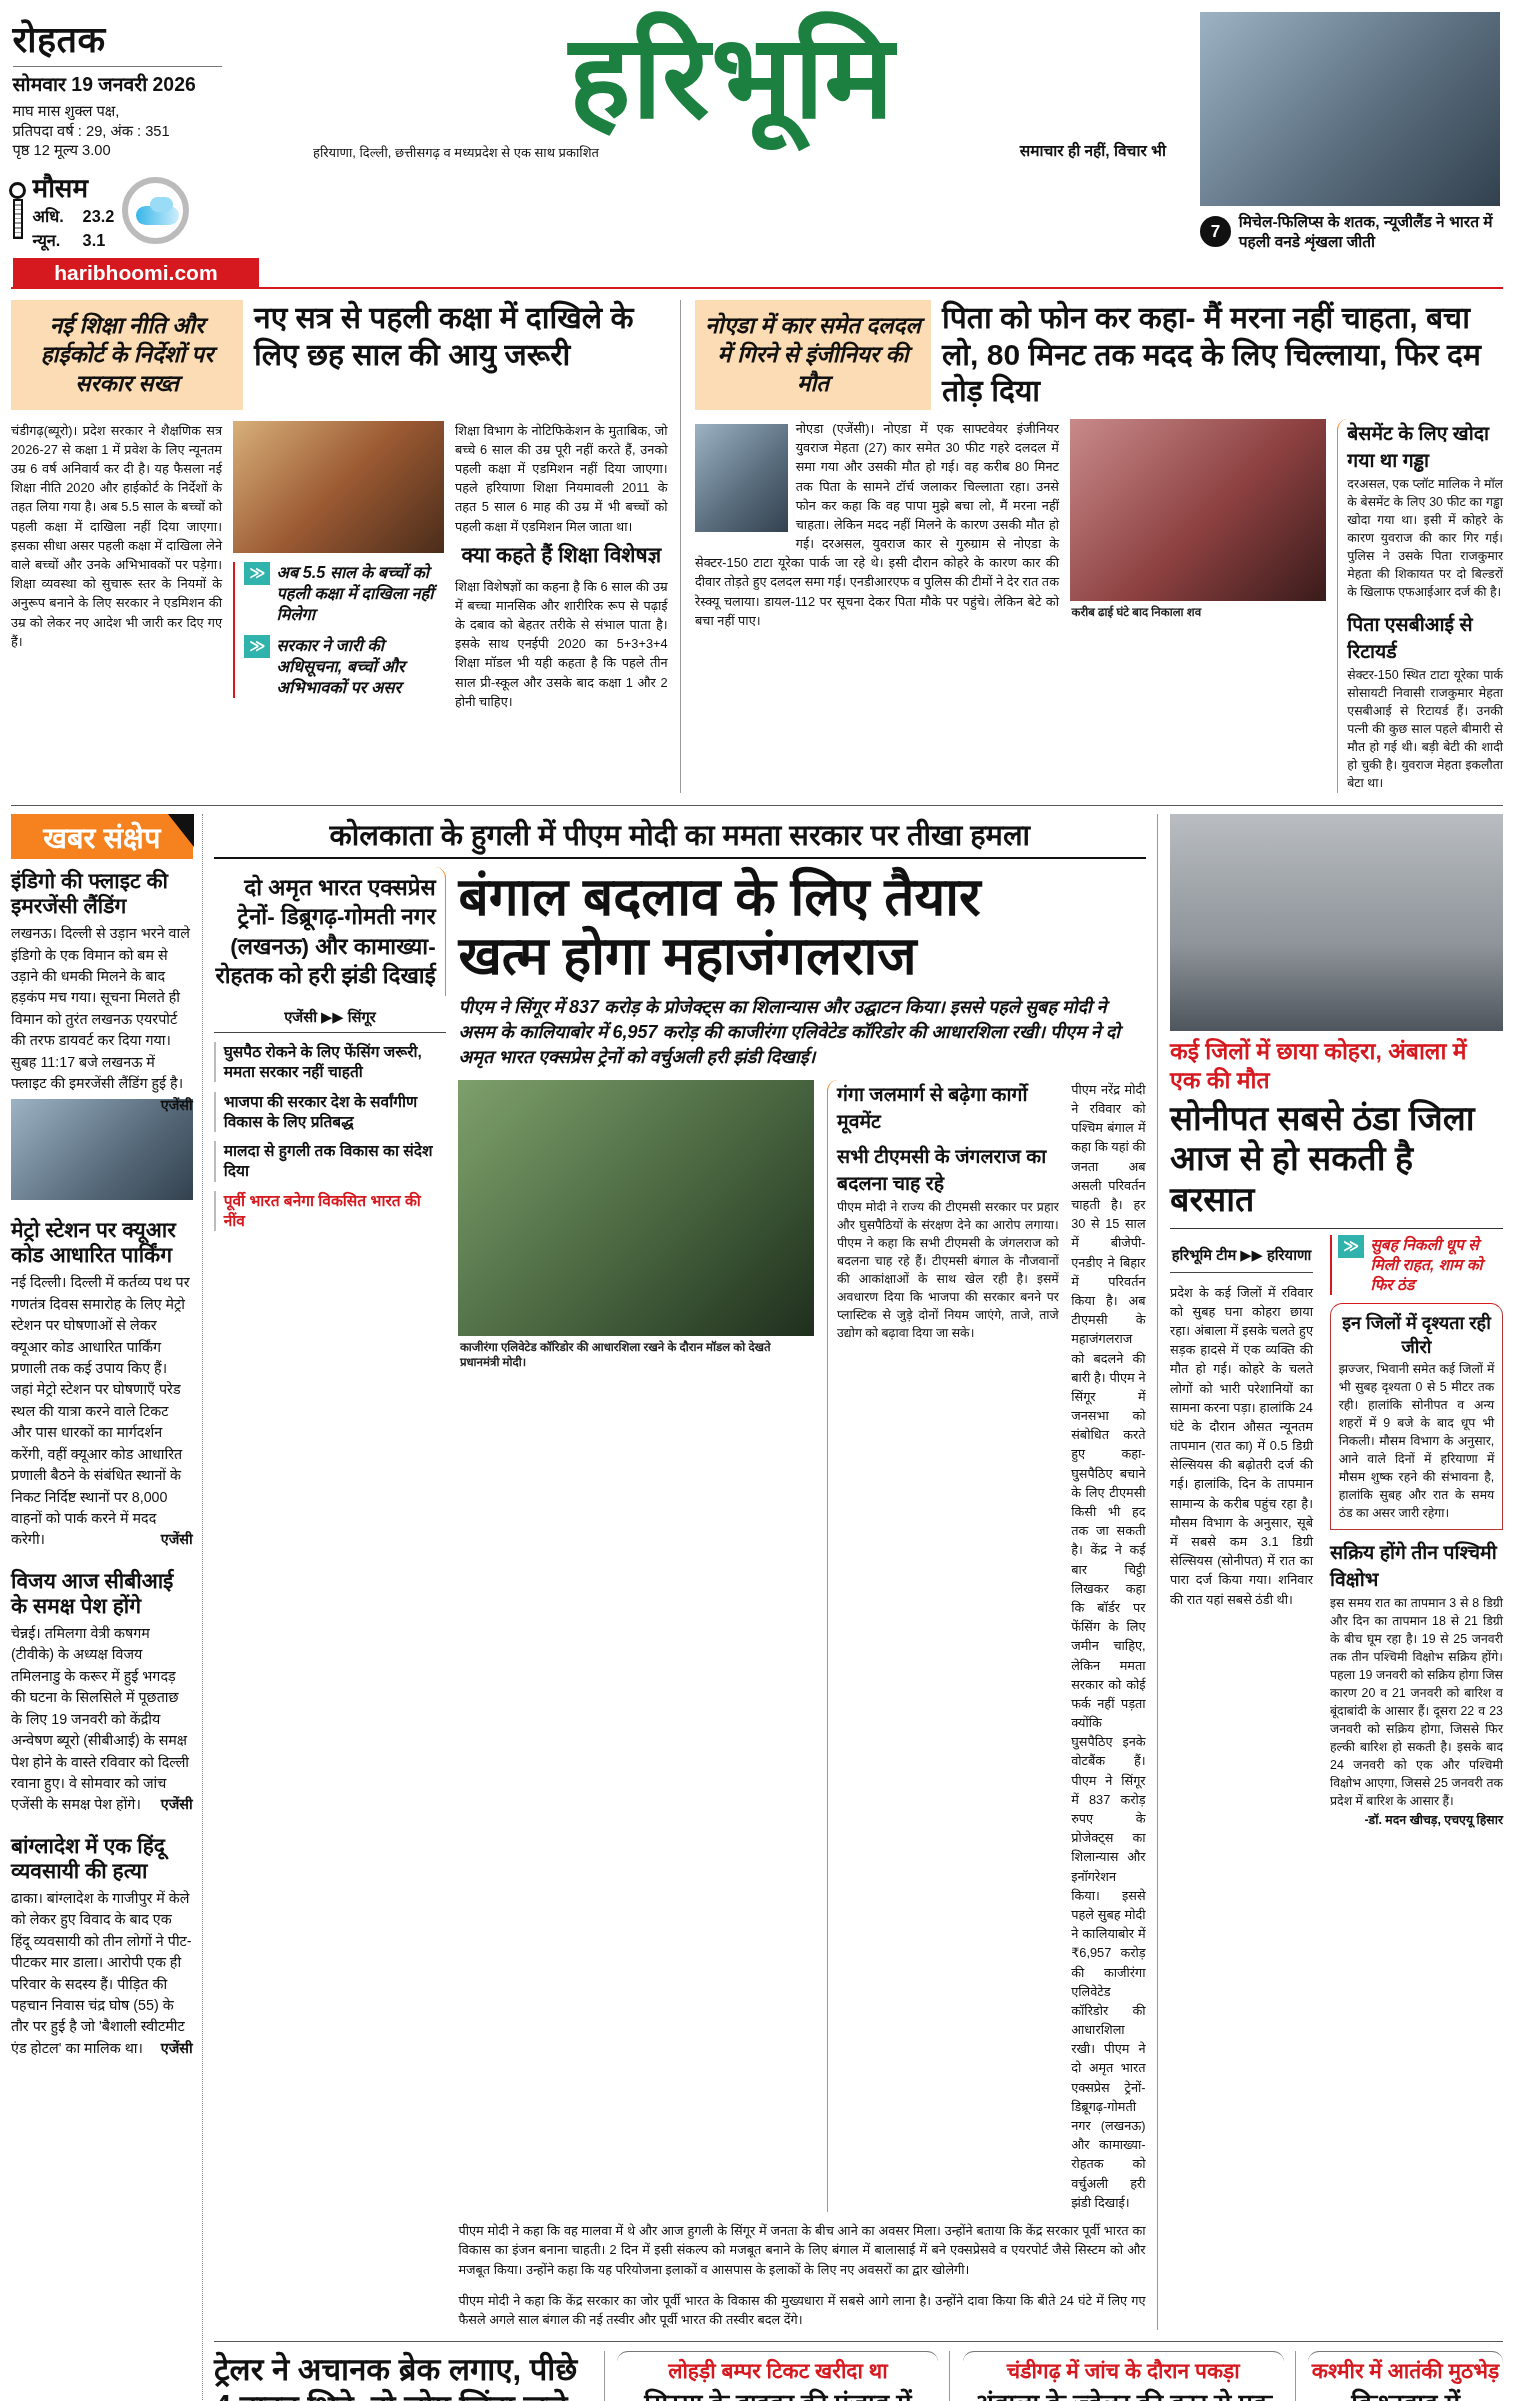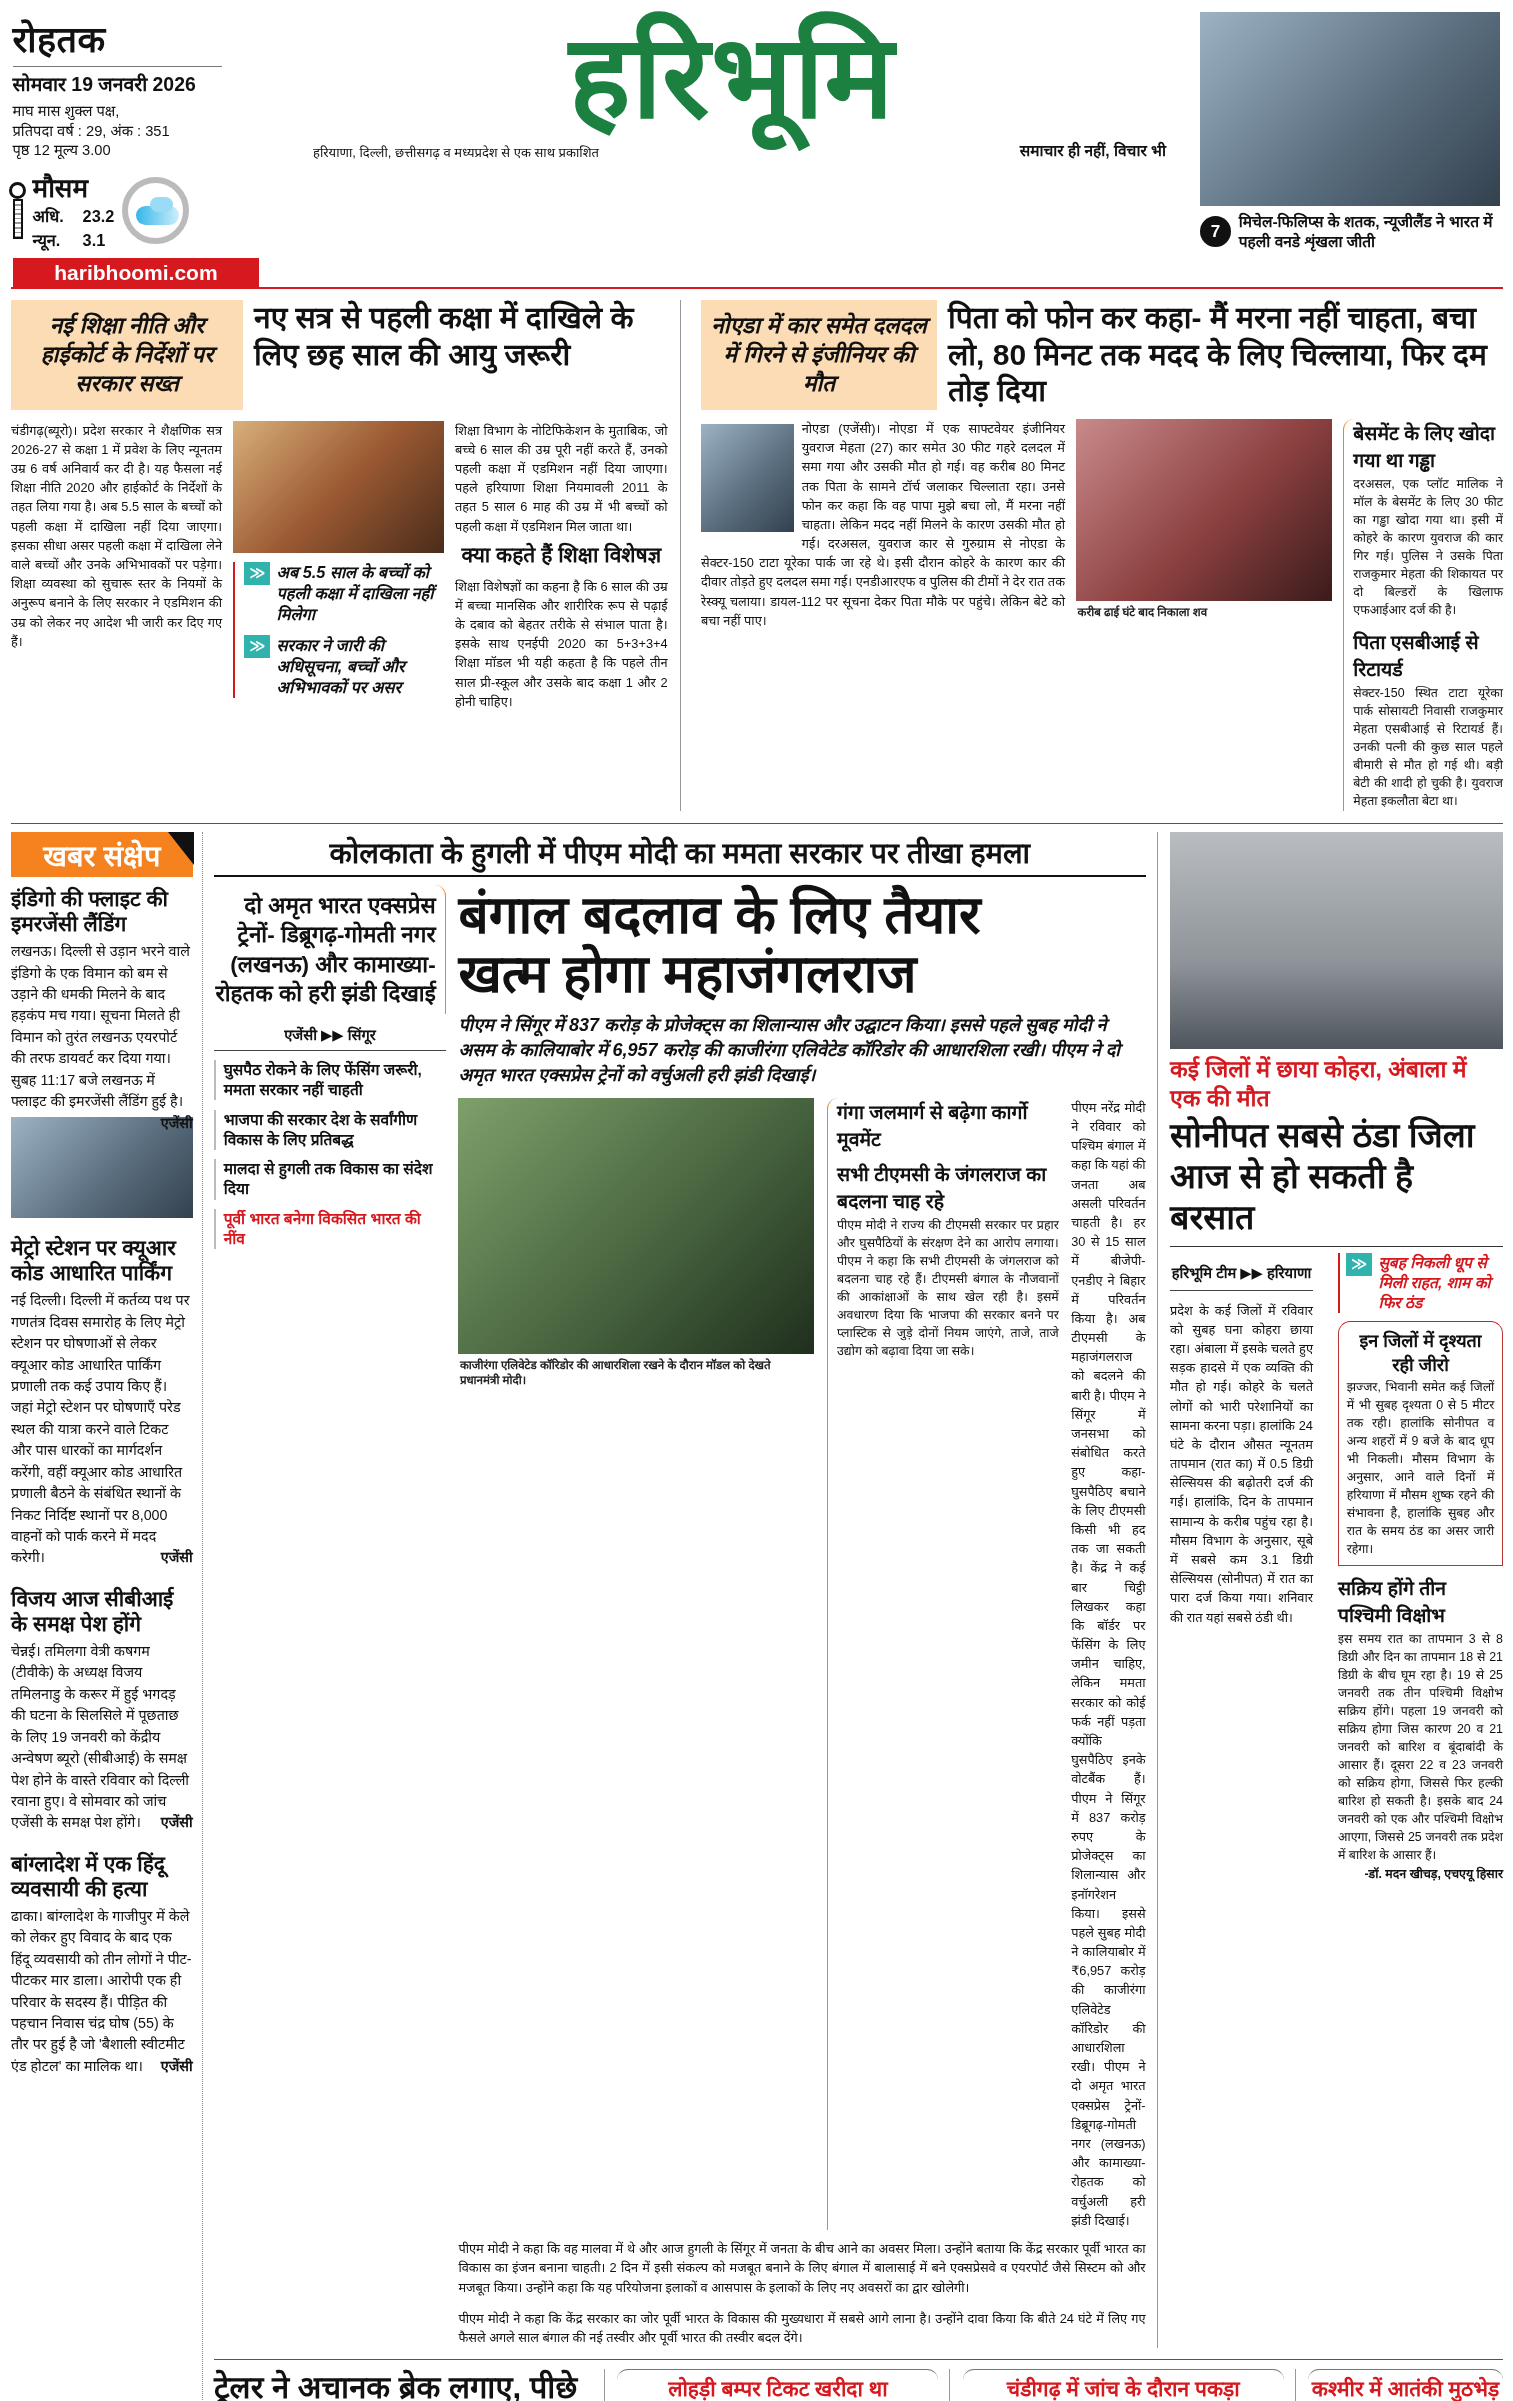--- a/index.html
+++ b/index.html
@@ -37,21 +37,21 @@
   .mh-center{flex:1; text-align:center; padding-top:11px;}
   .logo{font-size:116px; line-height:1; font-weight:bold; color:var(--green); letter-spacing:1.5px;}
   .logo-sub{display:flex; justify-content:space-between; align-items:flex-end; padding:4.6px 31px 6.2px 46px; font-size:13px;}
   .tagline{font-weight:bold; font-size:15.5px;}
   .mh-right{width:306px; padding:4.6px 3.1px;}
   .mh-right .photo{height:194px;}
   .promo-row{display:flex; gap:7.7px; align-items:center; margin-top:6.2px;}
   .pgnum{min-width:31px;height:31px;border-radius:50%;background:#111;color:#fff;font-size:17px;font-weight:bold;display:flex;align-items:center;justify-content:center;}
   .promo-cap{font-size:15.5px; font-weight:bold; line-height:1.25;}
   
-  .topband{display:flex; gap:20px; border-bottom:1.5px solid #555; padding:11px 0 12.4px;}
+  .topband{display:flex; gap:14px; border-bottom:1.5px solid #555; padding:11px 0 12.4px;}
   .kicker-box{background:var(--peach); font-weight:bold; font-style:italic; font-size:22.5px; line-height:1.3; text-align:center; padding:11px 9.3px; }
   .story-edu{width:670px; border-right:0.8px solid #999; padding-right:12.4px;}
   .edu-top{display:flex; gap:11px; align-items:stretch;}
   .edu-top .kicker-box{width:232px;}
   .h-top{font-size:30px; line-height:1.22; font-weight:bold; flex:1;}
   .edu-cols{display:flex; gap:11px; margin-top:11px;}
   .edu-c1{width:211px; font-size:12.8px; line-height:1.5;}
   .edu-c2{width:211px;}
   .edu-c2 .photo{height:132px;}
   .bullets{border-left:2.3px solid var(--red); margin-top:9.3px; padding-left:9.3px;}
@@ -100,21 +100,21 @@
   .pm-photo .photo{height:256px;}
   .pm-subcol{width:232px; border-left:1.5px solid var(--orange); border-radius:11px 0 0 0; padding-left:9.3px;}
   .pm-bodycol{flex:1; font-size:12.8px; line-height:1.5;}
   .pm-bottom{display:flex; gap:12.4px; margin-top:9.3px; font-size:12.8px; line-height:1.5;flex-direction:column;}
   .pm-bottom > div{flex:1;}
   
   .wxcol{width:333px;}
   .wxcol .photo{height:217px;}
   .wx-kick{color:var(--red); font-size:23px; font-weight:bold; line-height:1.25; margin:6.2px 0 3.1px;}
   .wx-h{font-size:34px; font-weight:bold; line-height:1.2; border-bottom:1.5px solid #333; padding-bottom:7.7px; margin-bottom:6.2px;}
-  .wx-row{display:flex; gap:25px;}
+  .wx-row{display:flex; gap:17px;}
   .wx-c1{width:143px; font-size:12.8px; line-height:1.5;}
   .callout{display:flex; gap:6.2px; align-items:flex-start; border-left:2.3px solid var(--red); padding-left:6.2px; margin-bottom:7.7px;}
   .callout .txt{color:var(--red); font-weight:bold; font-style:italic; font-size:15.5px; line-height:1.3;}
   .zbox{border:1.5px solid #b33; border-radius:12.4px 12.4px 0 0; border-top-color:var(--red); padding:6.2px 7.7px;}
   .zbox-h{font-size:18px; font-weight:bold; text-align:center; margin-bottom:3.1px;}
   .zbox-p{font-size:12.4px; line-height:1.45;}
   .wx-sub{font-size:19.4px; font-weight:bold; margin:7.7px 0 3.1px;}
   .wx-sign{font-weight:bold; text-align:right;}
   
   .band3{display:flex; gap:12.4px; border-bottom:1.5px solid #555; padding:9.3px 0 12.4px;}

